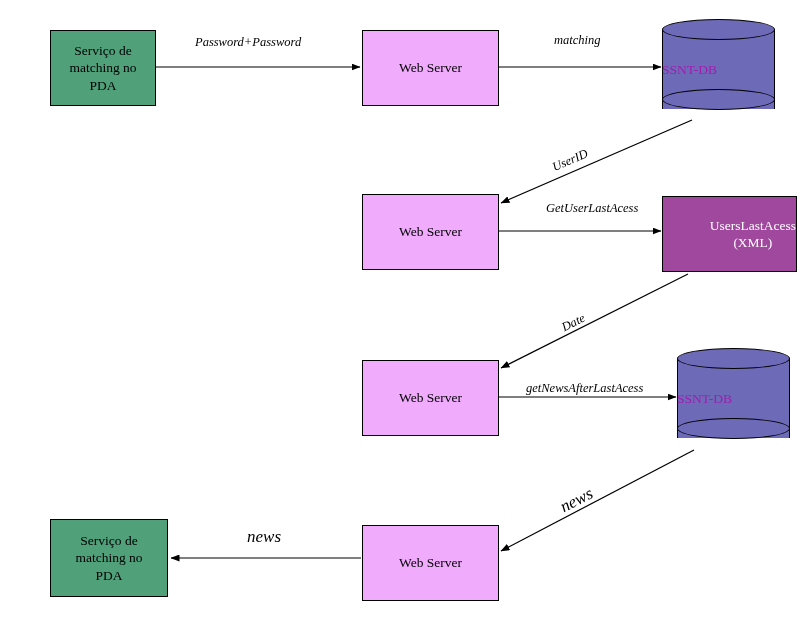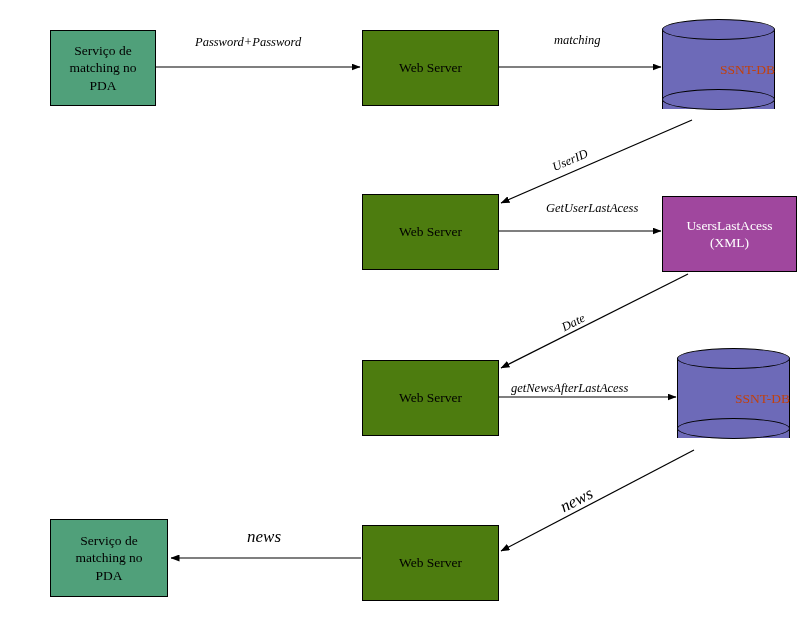--- a/index.html
+++ b/index.html
@@ -35,21 +35,21 @@
     align-items: center;
     justify-content: center;
     text-align: center;
     line-height: 1.28;
     color: #000000;
     font-family: "Liberation Serif", "DejaVu Serif", serif;
     font-size: 13.5px;
     z-index: 3;
   }
   .node-pda   { background: #50a07a; }
-  .node-web   { background: #4d7c0f; }
+  .node-web   { background: #f0abfc; }
   .node-xml   { background: #a0479e; color: #ffffff; }
 
   
   .cylinder {
     position: absolute;
     z-index: 3;
   }
   .cyl-body {
     position: absolute;
     left: 0;
@@ -66,22 +66,22 @@
     box-sizing: border-box;
     background: #6d6ab8;
     border: 1px solid #000;
     border-radius: 50%;
   }
   .cyl-bottom { background: #6d6ab8; }
   .cyl-label {
     position: absolute;
     left: 0;
     right: 0;
-    text-align: right;
-    color: #c2410c;
+    text-align: left;
+    color: #a21caf;
     font-family: "Liberation Serif", "DejaVu Serif", serif;
     font-size: 13.5px;
     z-index: 2;
   }
 
   
   .edge-label {
     position: absolute;
     font-family: "Liberation Serif", "DejaVu Serif", serif;
     font-style: italic;
@@ -140,21 +140,21 @@
     <div class="cyl-body" style="top:10px; height:80px;"></div>
     <div class="cyl-bottom" style="top:70px; height:21px;"></div>
     <div class="cyl-top" style="top:0px; height:21px;"></div>
     <div class="cyl-label" style="top:43px;">SSNT-DB</div>
   </div>
 
   <div class="node node-web" style="left:362px; top:194px; width:137px; height:76px;">
     <span>Web Server</span>
   </div>
 
-  <div class="node node-xml" style="left:662px; top:196px; width:135px; height:76px;">
+  <div class="node node-xml" style="left:662px; top:196px; width:135px; height:76px;justify-content:flex-end;">
     <div>
       <span>UsersLastAcess</span><br>
       <span>(XML)</span>
     </div>
   </div>
 
   <div class="node node-web" style="left:362px; top:360px; width:137px; height:76px;">
     <span>Web Server</span>
   </div>
 
@@ -180,19 +180,19 @@
   <div class="edge-label" style="left:195px; top:35px;">Password+Password</div>
 
   <div class="edge-label" style="left:554px; top:33px;">matching</div>
 
   <div class="edge-label" style="left:556px; top:160px; transform: rotate(-23.5deg);">UserID</div>
 
   <div class="edge-label" style="left:546px; top:201px;">GetUserLastAcess</div>
 
   <div class="edge-label" style="left:566px; top:320px; transform: rotate(-26.5deg);">Date</div>
 
-  <div class="edge-label" style="left:511px; top:381px;">getNewsAfterLastAcess</div>
+  <div class="edge-label" style="left:526px; top:381px;">getNewsAfterLastAcess</div>
 
   <div class="edge-label big" style="left:566px; top:497px; transform: rotate(-27deg);">news</div>
 
   <div class="edge-label big" style="left:247px; top:527px;">news</div>
 
 </div>
 
 </body></html>

